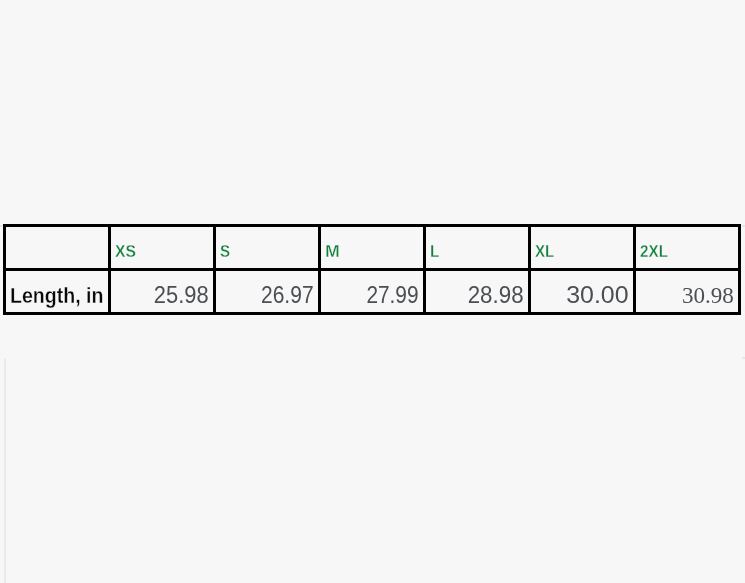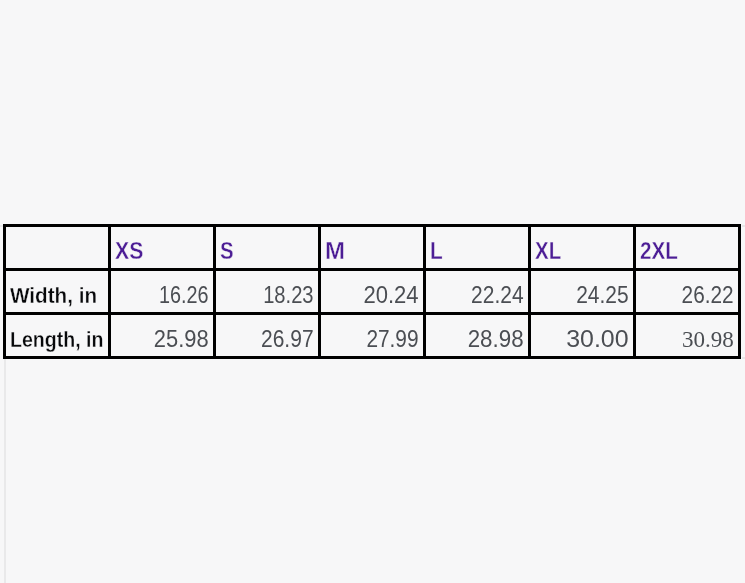--- a/index.html
+++ b/index.html
@@ -49,22 +49,22 @@
     vertical-align: middle;
     white-space: nowrap;
     overflow: hidden;
   }
   tr.row-head-row { height: 44px; }
   tr.row-body-row { height: 44px; }
 
   table.size-chart th.col-head {
     text-align: left;
     font-weight: bold;
-    font-size: 23px;
-    color: #4c1d95;
+    font-size: 17px;
+    color: #15803d;
   }
   table.size-chart td.row-head {
     text-align: left;
     font-weight: bold;
     font-size: 22.8px;
     color: #07080a;
   }
   table.size-chart td.value {
     text-align: right;
     font-weight: normal;
@@ -125,29 +125,20 @@
     <tbody>
       <tr class="row-head-row" data-name="table-header-row">
         <th class="col-head" data-name="corner-cell"><span class="tx" data-name="corner-cell-label"></span></th>
         <th class="col-head" data-name="column-header-xs"><span class="tx" data-name="column-header-xs-label">XS</span></th>
         <th class="col-head" data-name="column-header-s"><span class="tx" data-name="column-header-s-label">S</span></th>
         <th class="col-head" data-name="column-header-m"><span class="tx" data-name="column-header-m-label">M</span></th>
         <th class="col-head" data-name="column-header-l"><span class="tx" data-name="column-header-l-label">L</span></th>
         <th class="col-head" data-name="column-header-xl"><span class="tx" data-name="column-header-xl-label">XL</span></th>
         <th class="col-head" data-name="column-header-2xl"><span class="tx" data-name="column-header-2xl-label">2XL</span></th>
       </tr>
-      <tr class="row-body-row" data-name="table-row-width">
-        <td class="row-head" data-name="row-header-width"><span class="tx" data-name="row-header-width-label">Width, in</span></td>
-        <td class="value" data-name="cell-width-xs"><span class="tx" data-name="cell-width-xs-value">16.26</span></td>
-        <td class="value" data-name="cell-width-s"><span class="tx" data-name="cell-width-s-value">18.23</span></td>
-        <td class="value" data-name="cell-width-m"><span class="tx" data-name="cell-width-m-value">20.24</span></td>
-        <td class="value" data-name="cell-width-l"><span class="tx" data-name="cell-width-l-value">22.24</span></td>
-        <td class="value" data-name="cell-width-xl"><span class="tx" data-name="cell-width-xl-value">24.25</span></td>
-        <td class="value" data-name="cell-width-2xl"><span class="tx" data-name="cell-width-2xl-value">26.22</span></td>
-      </tr>
       <tr class="row-body-row" data-name="table-row-length">
         <td class="row-head" data-name="row-header-length"><span class="tx" data-name="row-header-length-label">Length, in</span></td>
         <td class="value" data-name="cell-length-xs"><span class="tx" data-name="cell-length-xs-value">25.98</span></td>
         <td class="value" data-name="cell-length-s"><span class="tx" data-name="cell-length-s-value">26.97</span></td>
         <td class="value" data-name="cell-length-m"><span class="tx" data-name="cell-length-m-value">27.99</span></td>
         <td class="value" data-name="cell-length-l"><span class="tx" data-name="cell-length-l-value">28.98</span></td>
         <td class="value" data-name="cell-length-xl"><span class="tx" data-name="cell-length-xl-value">30.00</span></td>
         <td class="value" data-name="cell-length-2xl"><span class="tx" data-name="cell-length-2xl-value">30.98</span></td>
       </tr>
     </tbody>

